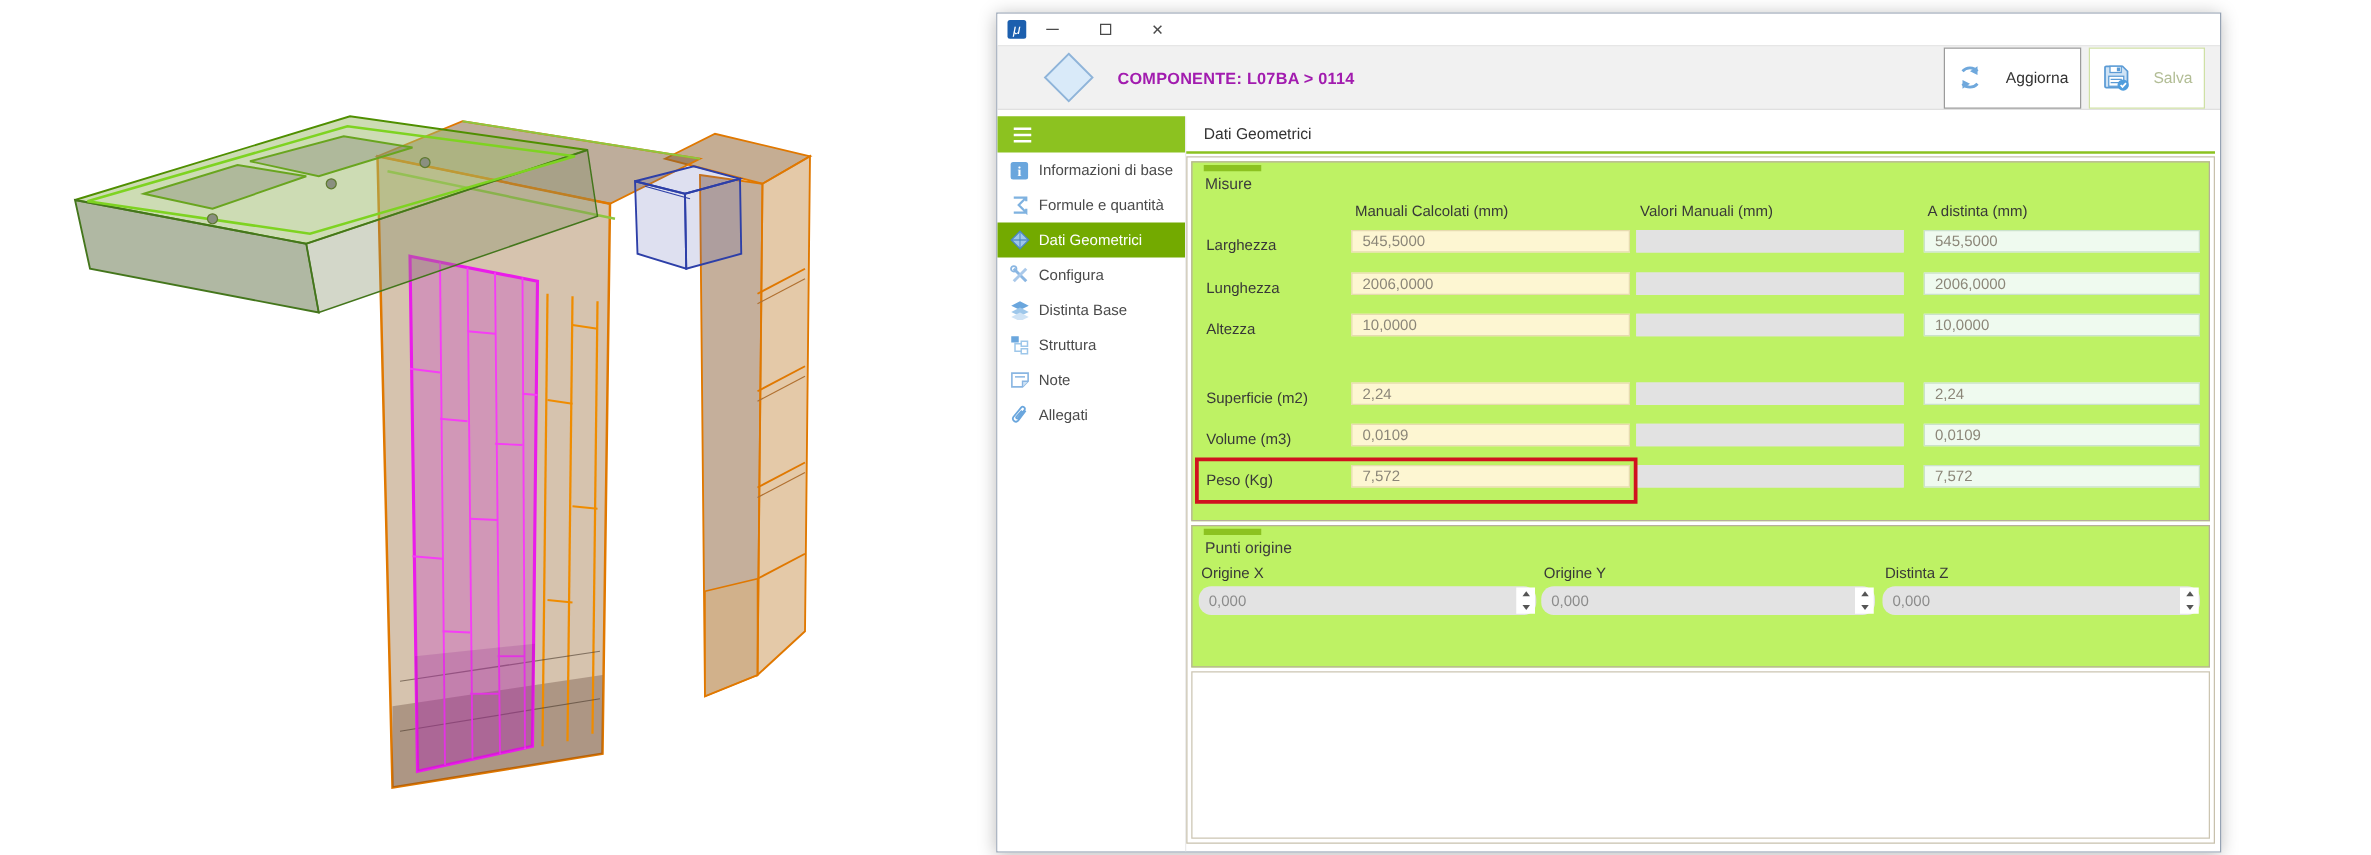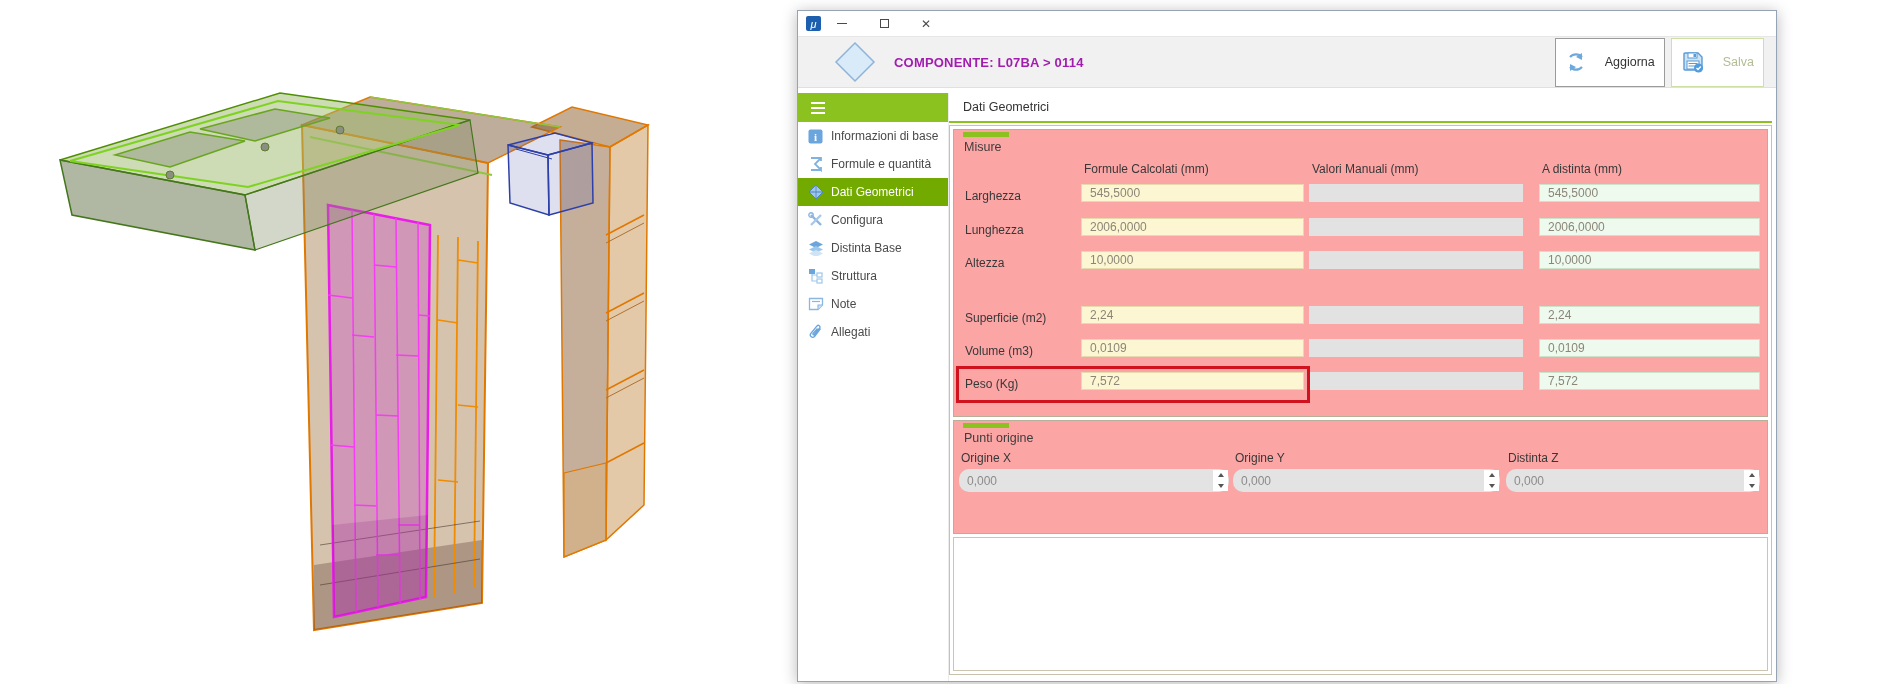--- a/index.html
+++ b/index.html
@@ -47,21 +47,21 @@
   .side-item.selected { background:#73aa00; color:#fff; }
   .side-icon { width:17px; height:17px; flex:0 0 auto; display:flex; align-items:center; justify-content:center; }
 
   
   .main { flex:1; display:flex; flex-direction:column; padding-right:4px; min-width:0; }
   .tabbar { height:30px; border-bottom:2px solid #8cc220; display:flex; align-items:center;
             padding-left:14px; font-size:12.5px; color:#333; flex:0 0 auto; }
   .content-panel { flex:1; border:1px solid #c8c1ad; margin:2px 0 6px 0; padding:3px;
                    display:flex; flex-direction:column; background:#fff; min-height:0; }
 
-  .groupbox { position:relative; border:1px solid #b7af99; background:#fca5a5; }
+  .groupbox { position:relative; border:1px solid #b7af99; background:#bef264; }
   .accent { position:absolute; top:2px; left:9px; width:46px; height:5px; background:#8cc220; }
   .box-title { position:absolute; top:10px; left:10px; font-size:12.5px; color:#3d3d3d; }
 
   .misure-box { height:288px; flex:0 0 auto; }
   .mlabel { position:absolute; left:11px; width:112px; height:23px; font-size:12px; color:#383838;
             display:flex; align-items:center; }
   .mhead { position:absolute; top:32px; font-size:12px; color:#383838; }
   .mfield { position:absolute; height:18px; font-size:12px; color:#8b8678;
             display:flex; align-items:center; padding-left:8px; }
   .f-calc { left:127px; width:223px; background:#fdf6d2; border:1px solid #e6dbaf; }
@@ -310,21 +310,21 @@
         <div class="tabbar">
           <span>Dati Geometrici</span>
         </div>
 
         <div class="content-panel">
 
           <div class="groupbox misure-box">
             <div class="accent"></div>
             <div class="box-title">Misure</div>
 
-            <div class="mhead" style="left:130px">Formule Calcolati (mm)</div>
+            <div class="mhead" style="left:130px">Manuali Calcolati (mm)</div>
             <div class="mhead" style="left:358px">Valori Manuali (mm)</div>
             <div class="mhead" style="left:588px">A distinta (mm)</div>
 
             <div class="mlabel" style="top:54px">Larghezza</div>
             <div class="mfield f-calc" style="top:54px">545,5000</div>
             <div class="mfield f-man" style="top:54px"></div>
             <div class="mfield f-dist" style="top:54px">545,5000</div>
 
             <div class="mlabel" style="top:88px">Lunghezza</div>
             <div class="mfield f-calc" style="top:88px">2006,0000</div>

